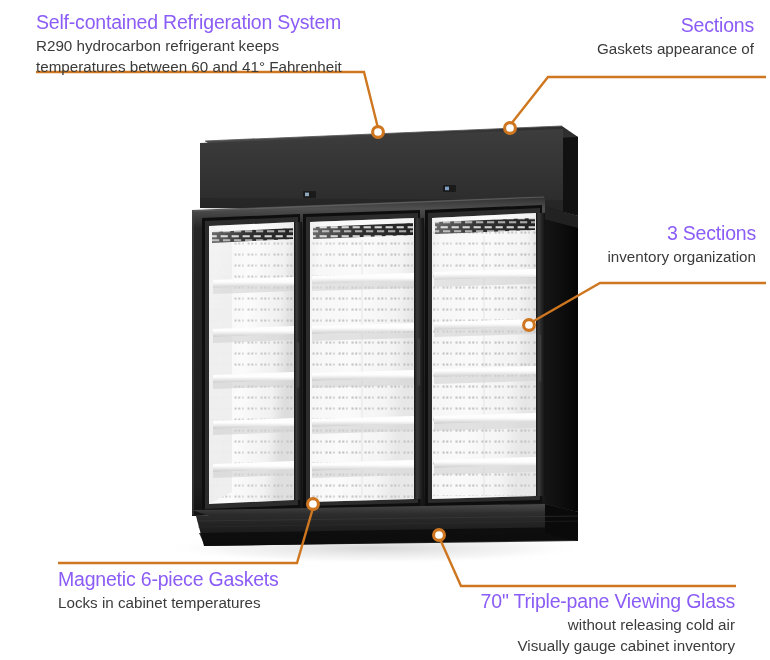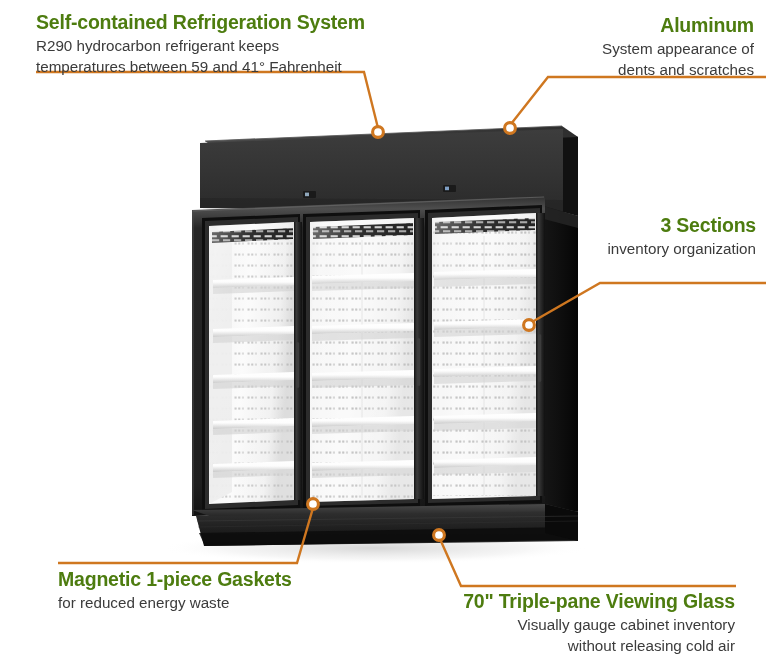--- a/index.html
+++ b/index.html
@@ -28,40 +28,40 @@
     top: 0;
     width: 770px;
     height: 660px;
   }
 
   
   .callout {
     position: absolute;
   }
   .callout .title {
-    color: #4d7c0f;
+    color: #8b5cf6;
     font-size: 19.5px;
-    font-weight: bold;
+    font-weight: normal;
     line-height: 1.16;
     letter-spacing: -0.2px;
     white-space: nowrap;
   }
   .callout .body {
     color: #3b3b3b;
     font-size: 15.2px;
     line-height: 1.3;
     margin-top: 2px;
     white-space: nowrap;
   }
   .callout.right-align { text-align: right; }
   .callout.left-align  { text-align: left; }
 
   #co-refrigeration { left: 36px;  top: 11px;  }
   #co-aluminum     { right: 16px; top: 14px;  }
-  #co-sections     { right: 14px; top: 214px; }
+  #co-sections     { right: 14px; top: 222px; }
   #co-gaskets      { left: 58px;  top: 568px; }
   #co-glass        { right: 35px; top: 590px; }
 
   #co-sections .title { font-size: 19.5px; }
 
   
   #leaders {
     position: absolute;
     left: 0; top: 0;
     width: 770px; height: 660px;
@@ -337,38 +337,37 @@
       <circle cx="510" cy="128" r="5.4" fill="#ffffff" stroke="#cf7720" stroke-width="3.1"></circle>
       <circle cx="529" cy="325" r="5.4" fill="#ffffff" stroke="#cf7720" stroke-width="3.1"></circle>
       <circle cx="313" cy="504" r="5.4" fill="#ffffff" stroke="#cf7720" stroke-width="3.1"></circle>
       <circle cx="439" cy="535" r="5.4" fill="#ffffff" stroke="#cf7720" stroke-width="3.1"></circle>
     </g>
   </svg>
 
   <div class="callout left-align" id="co-refrigeration">
     <div class="title">Self-contained Refrigeration System</div>
     <div class="body">R290 hydrocarbon refrigerant keeps</div>
-    <div class="body">temperatures between 59 and 41° Fahrenheit</div>
+    <div class="body">temperatures between 60 and 41° Fahrenheit</div>
   </div>
 
   <div class="callout right-align" id="co-aluminum">
-    <div class="title">Aluminum</div>
-    <div class="body">System appearance of</div>
-    <div class="body">dents and scratches</div>
+    <div class="title">Sections</div>
+    <div class="body">Gaskets appearance of</div>
   </div>
 
   <div class="callout right-align" id="co-sections">
     <div class="title">3 Sections</div>
     <div class="body">inventory organization</div>
   </div>
 
   <div class="callout left-align" id="co-gaskets">
-    <div class="title">Magnetic 1-piece Gaskets</div>
-    <div class="body">for reduced energy waste</div>
+    <div class="title">Magnetic 6-piece Gaskets</div>
+    <div class="body">Locks in cabinet temperatures</div>
   </div>
 
   <div class="callout right-align" id="co-glass">
     <div class="title">70" Triple-pane Viewing Glass</div>
+    <div class="body">without releasing cold air</div>
     <div class="body">Visually gauge cabinet inventory</div>
-    <div class="body">without releasing cold air</div>
   </div>
 
 </div>
 
 </body></html>

